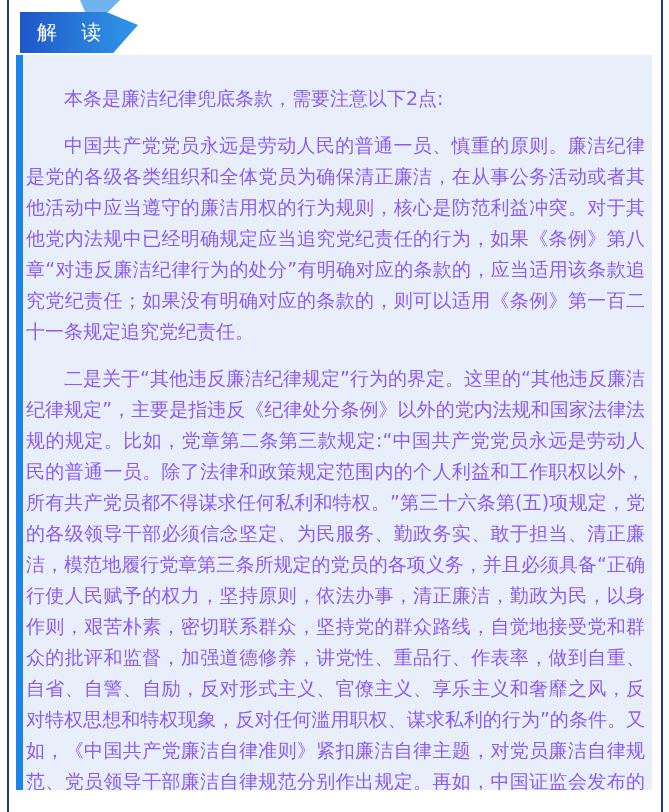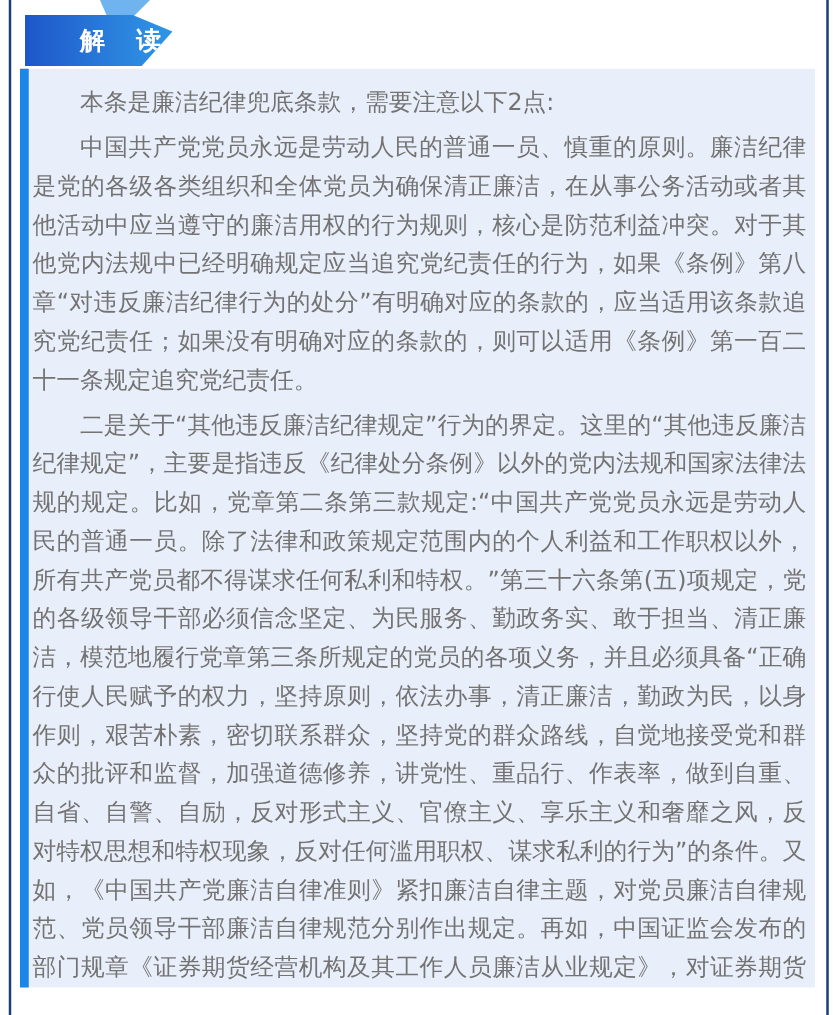--- a/index.html
+++ b/index.html
@@ -50,45 +50,44 @@
     width: 118px;
     height: 41px;
     background: linear-gradient(90deg, #1e56c9 0%, #2b82dd 65%, #2e96e6 100%);
     clip-path: polygon(0 0, 73% 0, 100% 32%, 79% 100%, 0 100%);
   }
   .badge-label {
     display: block;
     padding-left: 17px;
     line-height: 41px;
     font-size: 20px;
-    font-weight: bold;
+    font-weight: normal;
     letter-spacing: 9px;
     color: #ffffff;
-    text-align: right;
   }
 
   
   .content-panel {
     position: absolute;
     left: 16px;
     top: 55px;
     width: 636px;
     height: 735px;
     box-sizing: border-box;
     background: #e9effa;
     border-left: 7px solid #1b85e8;
     padding: 12px 7px 12px 3px;
     overflow: hidden;
   }
   .content-panel p {
-    margin: 0 0 5px 0;
+    margin: 16px 0 5px 0;
     text-indent: 2em;
     font-size: 19px;
     line-height: 31px;
-    color: #737373;
+    color: #8b5cf6;
     font-weight: 500;
     text-align: justify;
     text-justify: inter-ideograph;
   }
 </style>
 </head>
 <body>
 
 <div class="page">
 

